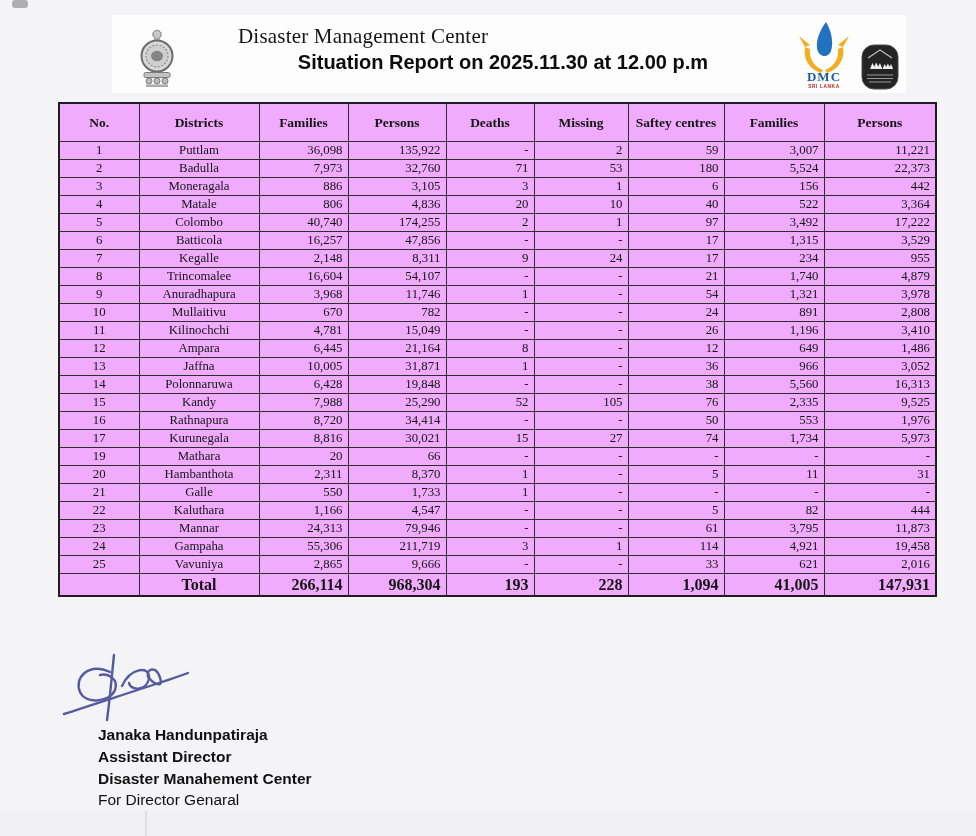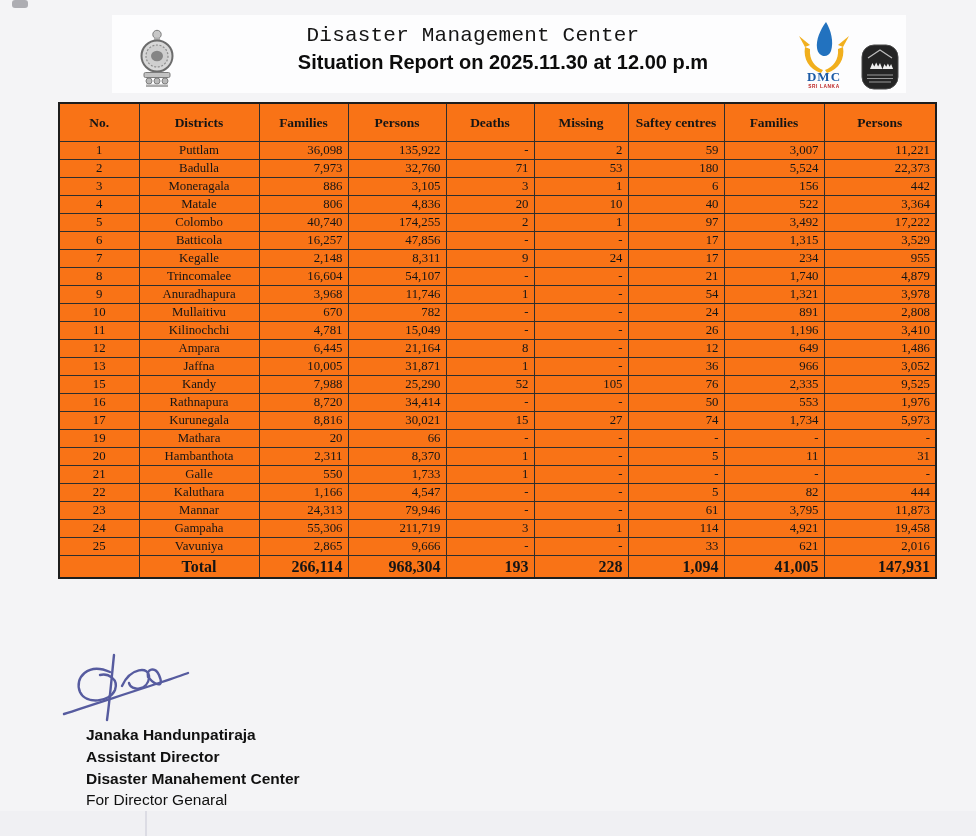--- a/index.html
+++ b/index.html
@@ -2,47 +2,47 @@
 <html><head>
 <meta charset="utf-8">
 <style>
   html,body{margin:0;padding:0;}
   body{
     width:976px;height:836px;position:relative;overflow:hidden;
     background:#f4f4f6;font-family:"Liberation Sans",sans-serif;
   }
   .smudge{position:absolute;left:12px;top:0;width:16px;height:8px;background:#8f8f96;border-radius:3px;opacity:.7;}
   .header-band{position:absolute;left:112px;top:15px;width:794px;height:78px;background:#fdfdfe;}
-  .title1{position:absolute;left:238px;top:24px;width:470px;text-align:center;
-    font-family:Liberation Mono, monospace;font-size:21px;color:#151515;letter-spacing:.2px;}
+  .title1{position:absolute;left:238px;top:24px;width:470px;text-align:left;
+    font-family:Liberation Serif, serif;font-size:21px;color:#151515;letter-spacing:.2px;}
   .title2{position:absolute;left:238px;top:51px;width:470px;text-align:right;
     font-family:"Liberation Sans",sans-serif;font-weight:bold;font-size:20px;color:#0c0c0c;}
   .emblem{position:absolute;left:134px;top:28px;}
   .dmc-logo{position:absolute;left:796px;top:20px;}
   .badge-logo{position:absolute;left:861px;top:44px;}
 
   table.report{
     position:absolute;left:58px;top:102px;border-collapse:collapse;table-layout:fixed;
-    background:#f97316;border:2.5px solid #1d1d1d;
+    background:#f0abfc;border:2.5px solid #1d1d1d;
   }
   .report th,.report td{
     border:1.5px solid #2e2e2e;font-family:"Liberation Serif",serif;
     overflow:hidden;white-space:nowrap;color:#151515;
   }
   .report th{font-size:13.5px;font-weight:bold;height:37px;text-align:center;padding:0 2px;}
   .report td{font-size:12.8px;height:17px;padding:0 5px;}
   .report td.c0{text-align:center;}
   .report td.c1{text-align:center;}
   .report td.c2,.report td.c3,.report td.c4,.report td.c5,
   .report td.c6,.report td.c7,.report td.c8{text-align:right;}
   .report tr.total-row td{font-weight:bold;font-size:16px;height:21px;}
   .report tr.total-row td.c1{text-align:center;}
 
   .signature-svg{position:absolute;left:58px;top:652px;}
-  .sig-block{position:absolute;left:86px;top:724px;line-height:21.8px;
+  .sig-block{position:absolute;left:98px;top:724px;line-height:21.8px;
     font-size:15.5px;color:#101010;}
   .sig-block .b{font-weight:bold;}
   .footer-band{position:absolute;left:0;top:811px;width:976px;height:25px;background:#f0f0f3;}
   .footer-line{position:absolute;left:145px;top:811px;width:2px;height:25px;background:#dcdce4;}
 </style>
 </head>
 <body>
 
 <div class="smudge"></div>
 <div class="header-band"></div>
@@ -244,20 +244,31 @@
         <td class="c1">Jaffna</td>
         <td class="c2">10,005</td>
         <td class="c3">31,871</td>
         <td class="c4">1</td>
         <td class="c5">-</td>
         <td class="c6">36</td>
         <td class="c7">966</td>
         <td class="c8">3,052</td>
       </tr>
       <tr>
+        <td class="c0">14</td>
+        <td class="c1">Polonnaruwa</td>
+        <td class="c2">6,428</td>
+        <td class="c3">19,848</td>
+        <td class="c4">-</td>
+        <td class="c5">-</td>
+        <td class="c6">38</td>
+        <td class="c7">5,560</td>
+        <td class="c8">16,313</td>
+      </tr>
+      <tr>
         <td class="c0">15</td>
         <td class="c1">Kandy</td>
         <td class="c2">7,988</td>
         <td class="c3">25,290</td>
         <td class="c4">52</td>
         <td class="c5">105</td>
         <td class="c6">76</td>
         <td class="c7">2,335</td>
         <td class="c8">9,525</td>
       </tr>

